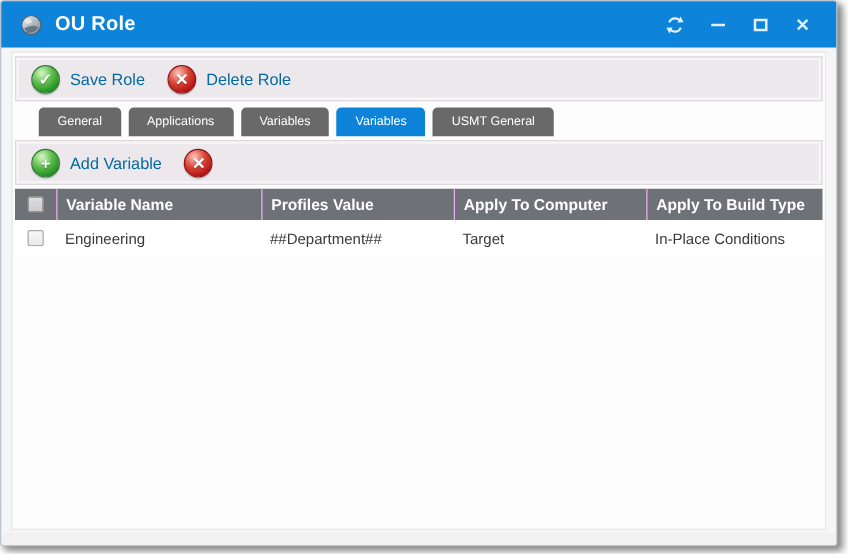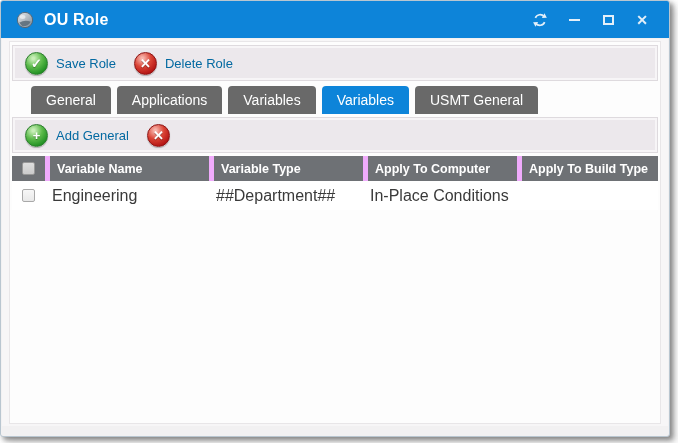--- a/index.html
+++ b/index.html
@@ -72,43 +72,43 @@
   }
   .icon-red {
     background: radial-gradient(circle at 35% 26%, #f7b3aa 6%, #da4335 42%, #b31313 78%, #810b0b);
     border: 1px solid #8d1515;
     box-shadow: 0 1px 1px rgba(0,0,0,.25);
   }
   
   .tab-bar { display: flex; gap: 6px; margin: 5px 0 2px 21px; }
   .tab {
     background: #696969; color: #ffffff;
-    font-size: 14px; padding: 6px 15px;
+    font-size: 10px; padding: 6px 15px;
     border-radius: 4px 4px 0 0;
     cursor: default; white-space: nowrap;
   }
   .tab.active { background: #0d84d9; }
   
   .grid { margin: 3px 2px 0 2px; }
   .grid-header {
     display: flex; align-items: stretch;
     background: #6e7175; color: #ffffff;
     font-size: 12.5px; font-weight: bold;
     height: 25px;
   }
-  .hcell { display: flex; align-items: center; padding-left: 7px; border-left: 5px solid #f0abfc; }
+  .hcell { display: flex; align-items: center; padding-left: 7px; border-left: 1px solid #f0abfc; }
   .col-check { width: 33px; display: flex; align-items: center; justify-content: center; padding-left: 0; border-left: none; }
   .col-name { width: 164px; }
   .col-value { width: 154px; }
   .col-computer { width: 154px; }
   .col-build { flex: 1; }
   .grid-row {
     display: flex; align-items: center;
     height: 29px; background: #ffffff;
-    font-size: 16px; color: #3a3a3a;
+    font-size: 12px; color: #3a3a3a;
   }
   .rcell { padding-left: 7px; overflow: hidden; white-space: nowrap; }
   .checkbox {
     width: 13px; height: 13px; border-radius: 2px;
     border: 1px solid #a9a9a9;
     background: linear-gradient(#f7f7f7, #e9e9e9);
   }
   .checkbox.header-check {
     background: linear-gradient(#dedede, #cbcbcb);
     border-color: #989898;
@@ -171,42 +171,43 @@
         <div class="tab">General</div>
         <div class="tab">Applications</div>
         <div class="tab">Variables</div>
         <div class="tab active">Variables</div>
         <div class="tab">USMT General</div>
       </div>
 
       <div class="toolbar">
         <div class="tool-item">
           <div class="icon-circle icon-green">+</div>
-          <span class="tool-label">Add General</span>
+          <span class="tool-label">Add Variable</span>
         </div>
         <div class="tool-item">
           <div class="icon-circle icon-red">✕</div>
         </div>
       </div>
 
       <div class="grid">
         <div class="grid-header">
           <div class="hcell col-check">
             <div class="checkbox header-check"></div>
           </div>
           <div class="hcell col-name">Variable Name</div>
-          <div class="hcell col-value">Variable Type</div>
+          <div class="hcell col-value">Profiles Value</div>
           <div class="hcell col-computer">Apply To Computer</div>
           <div class="hcell col-build">Apply To Build Type</div>
         </div>
         <div class="grid-row">
           <div class="rcell col-check" style="display:flex;align-items:center;justify-content:center;padding-left:0;">
             <div class="checkbox"></div>
           </div>
           <div class="rcell col-name">Engineering</div>
           <div class="rcell col-value">##Department##</div>
+          <div class="rcell col-computer">Target</div>
           <div class="rcell col-build">In-Place Conditions</div>
         </div>
       </div>
 
     </div>
   </div>
 </div>
 
 </body></html>

